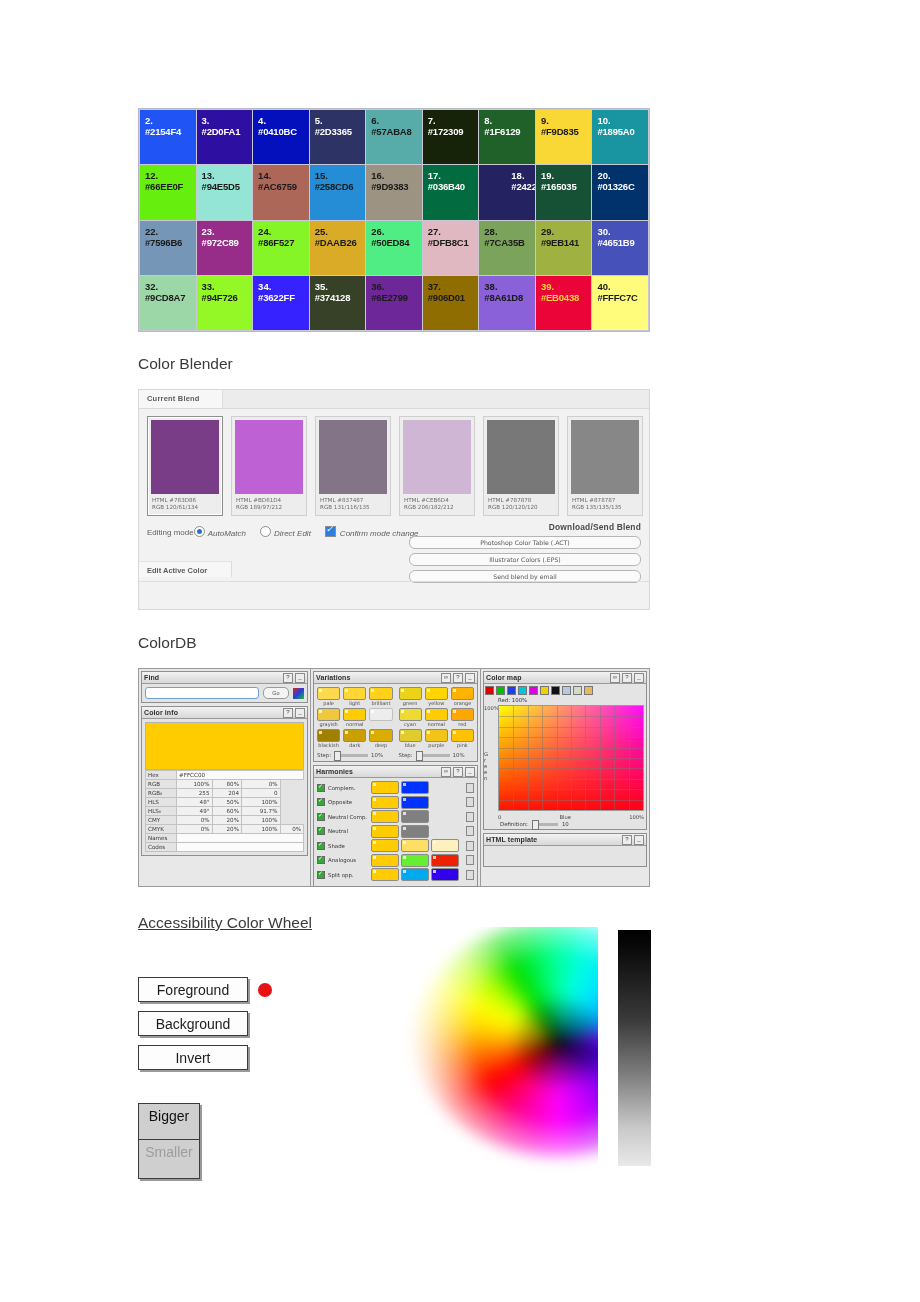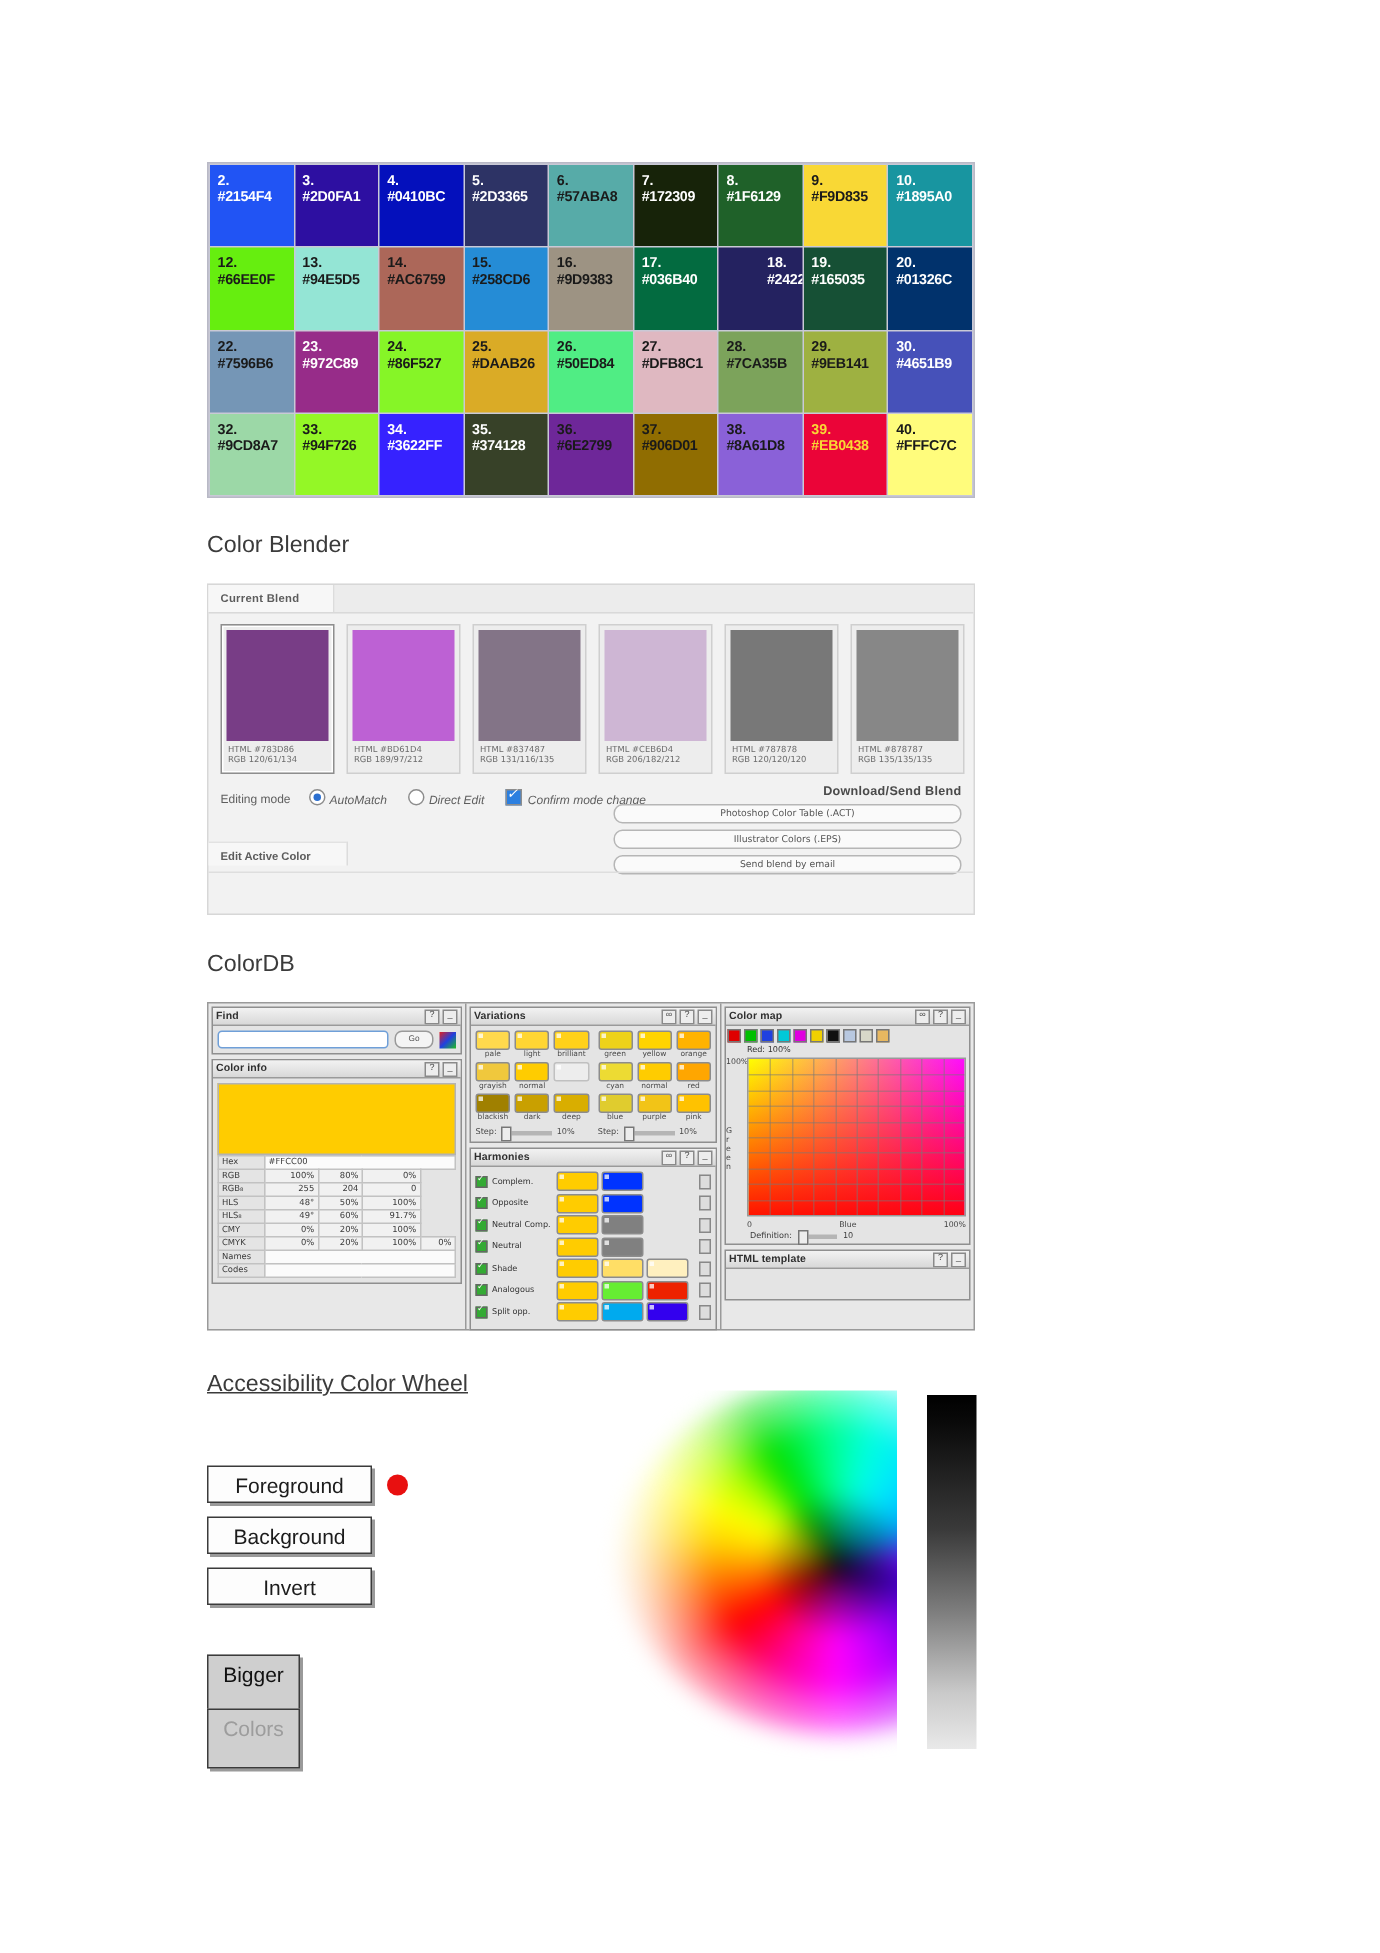--- a/index.html
+++ b/index.html
@@ -30,21 +30,21 @@
   .blender .tab{position:absolute;left:0;top:0;height:18px;padding:4px 22px 0 8px;
     font-size:7.5px;font-weight:bold;color:#5c5c5c;background:#f7f7f7;
     border-right:1px solid #dcdcdc;letter-spacing:.2px;box-sizing:border-box;}
   .blend-row{position:absolute;left:8px;top:26px;display:flex;gap:8px;}
   .blend-cell{width:76px;background:#ededed;border:1px solid #cfcfcf;padding:3px;box-sizing:border-box;}
   .blend-cell.active{border:1px solid #8e8e8e;box-shadow:0 0 0 1px #fff inset;}
   .blend-cell .chip{height:74px;width:100%;}
   .blend-cell .meta{font-size:5.6px;line-height:7px;color:#6b6b6b;padding:3px 1px 1px 1px;
     font-family:"DejaVu Sans",sans-serif;}
   .editing{position:absolute;left:8px;top:136px;display:flex;align-items:center;font-size:8px;color:#5e5e5e;}
-  .editing .lbl{margin-right:12px;}
+  .editing .lbl{}
   .radio{width:9px;height:9px;border-radius:50%;border:1px solid #8d8d8d;background:#fff;
     display:inline-block;margin-right:3px;vertical-align:-1px;position:relative;}
   .radio.on::after{content:"";position:absolute;left:2px;top:2px;width:5px;height:5px;border-radius:50%;background:#2b6fd0;}
   .opt{margin-right:14px;white-space:nowrap;font-style:italic;}
   .chk{width:9px;height:9px;border:1px solid #8d8d8d;background:#2b7fe0;display:inline-block;
     margin-right:4px;vertical-align:-1px;position:relative;}
   .chk::after{content:"✓";position:absolute;left:0px;top:-3px;font-size:9px;color:#fff;line-height:11px;}
   .dl-title{position:absolute;right:8px;top:132px;font-size:8.4px;font-weight:bold;color:#4a4a4a;letter-spacing:.2px;}
   .dl-btns{position:absolute;right:8px;top:146px;width:232px;}
   .dl-btn{height:11px;border:1px solid #b6b6b6;border-radius:6px;background:#fafafa;
@@ -733,14 +733,14 @@
   <div class="wheel-mask">
     <div class="wheel"></div>
   </div>
   <div class="gradbar"></div>
 
   <div class="acw-btn" id="btn-fg">Foreground</div>
   <div class="acw-btn" id="btn-bg">Background</div>
   <div class="acw-btn" id="btn-inv">Invert</div>
   <div class="fg-dot"></div>
   <div class="acw-btn2" id="btn-big">Bigger</div>
-  <div class="acw-btn2" id="btn-small">Colors</div>
+  <div class="acw-btn2" id="btn-small">Smaller</div>
 </div>
 
 </body></html>

